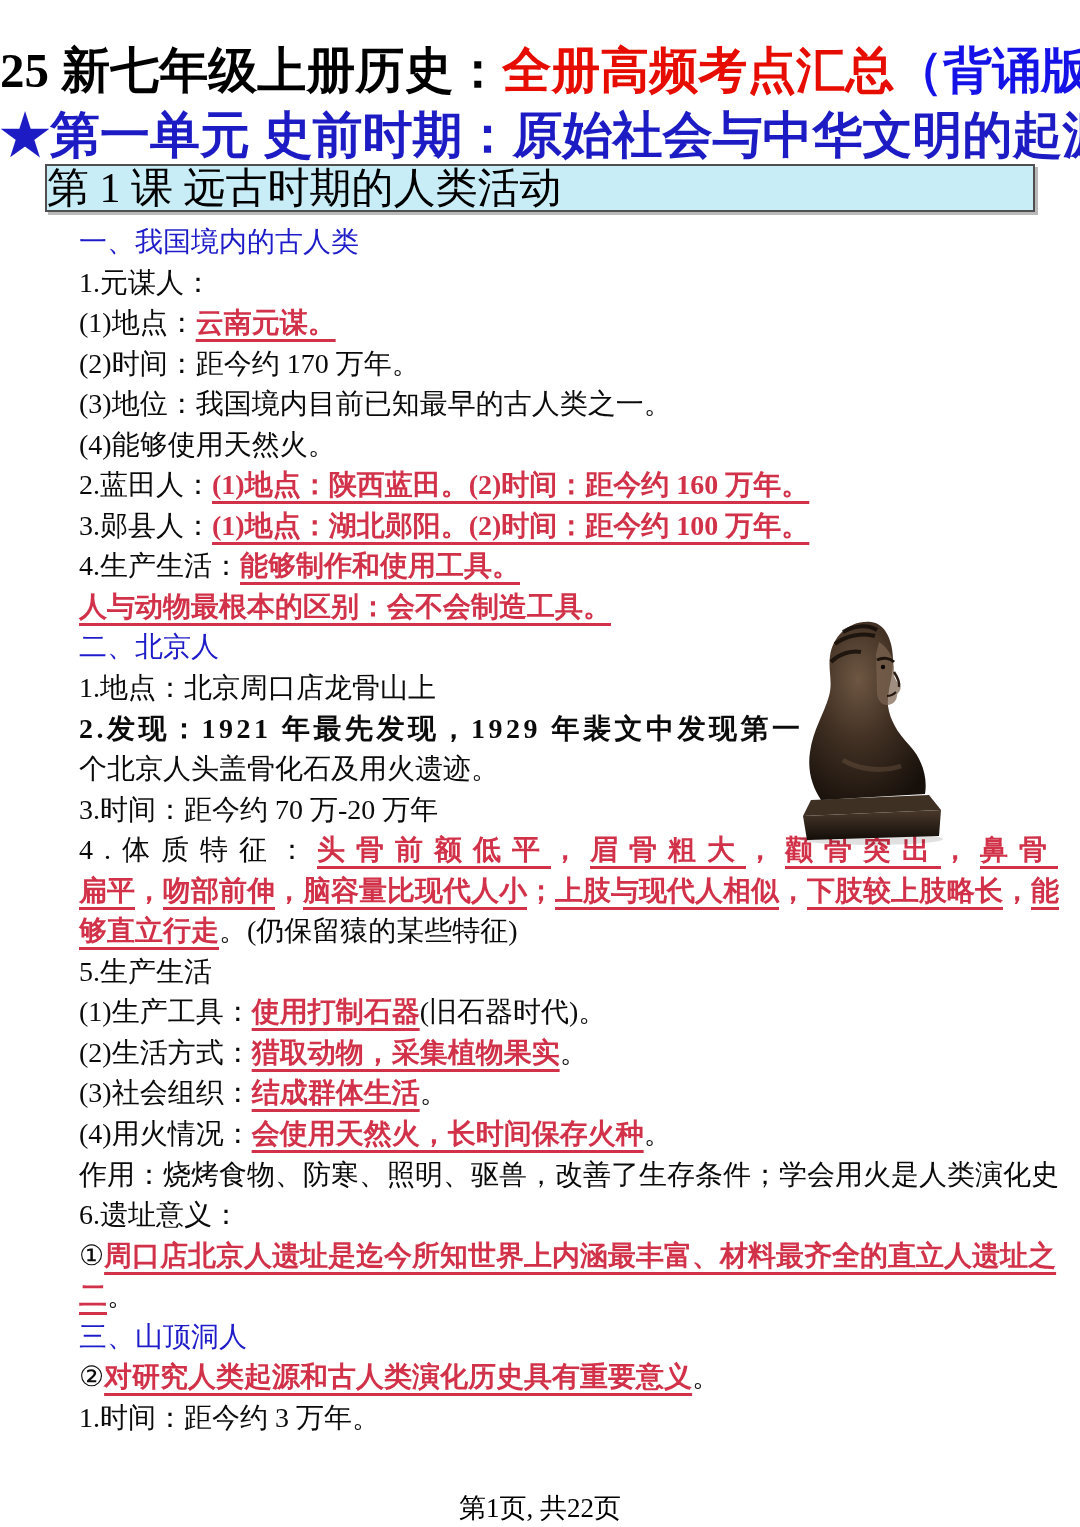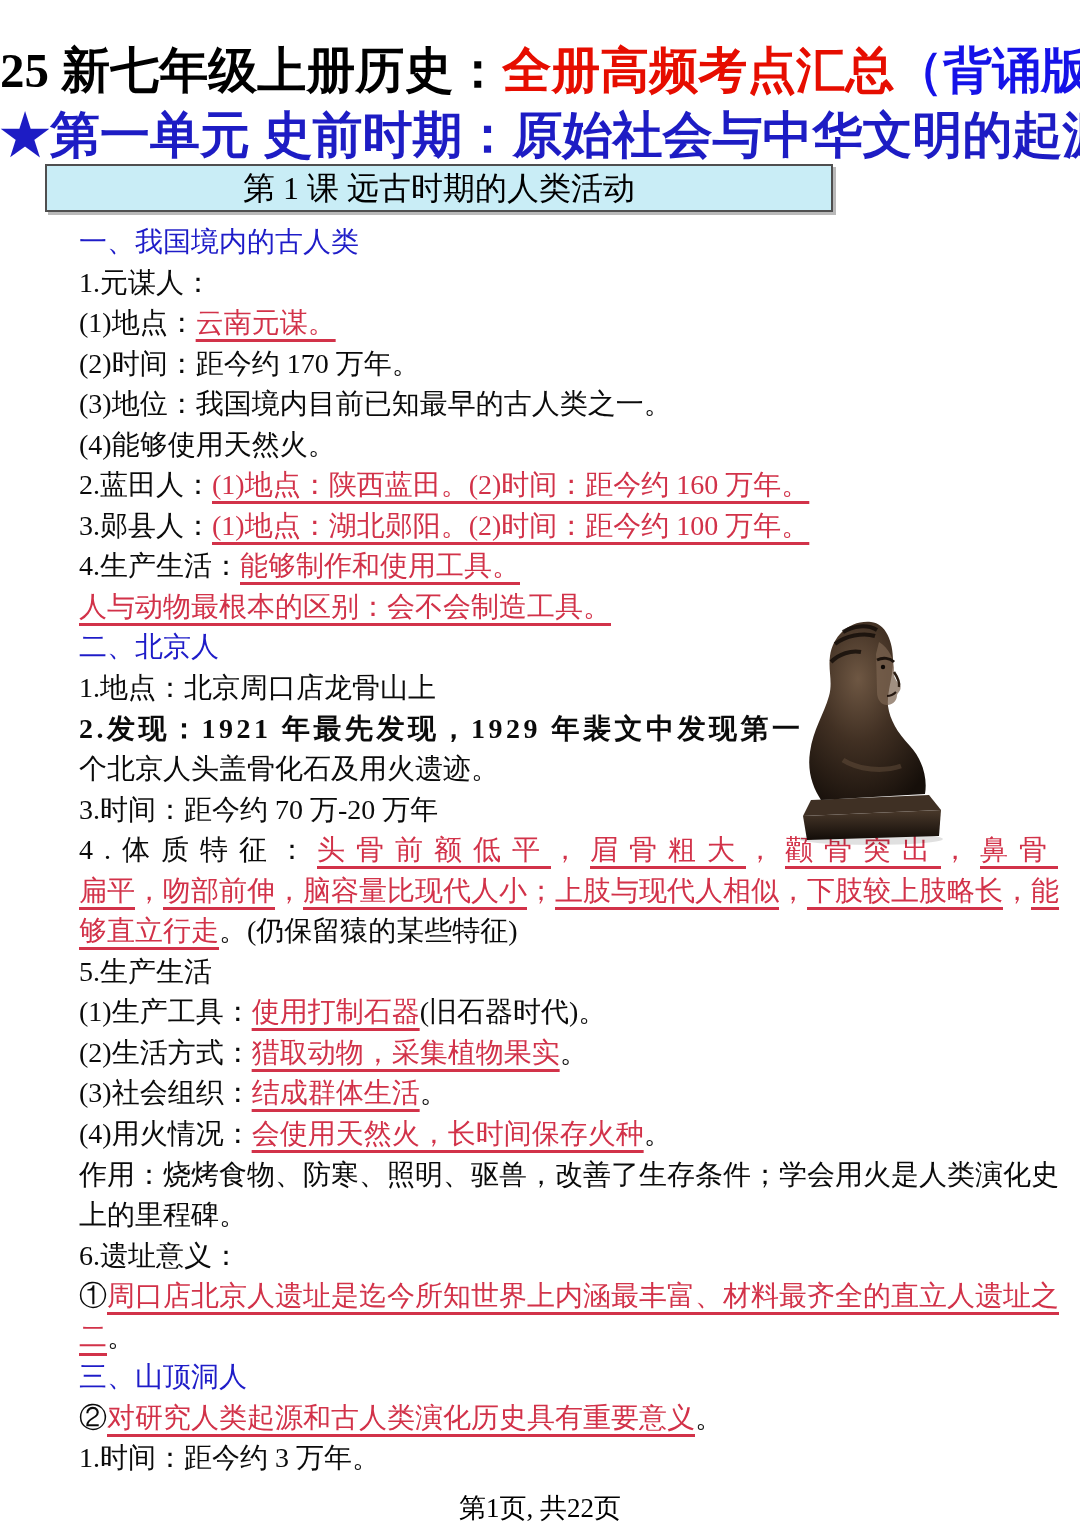--- a/index.html
+++ b/index.html
@@ -17,40 +17,39 @@
   }
   .t-black{color:#000000;}
   .t-red{color:var(--title-red);}
   .t-blue{color:var(--title-blue);}
   .subtitle{
     position:absolute;top:102px;left:0;width:100%;
     text-align:center;font-size:50px;font-weight:bold;
     color:var(--title-blue2);white-space:nowrap;
   }
   .lesson-box{
-    position:absolute;top:164px;left:45px;width:788px;height:48px;
+    position:absolute;top:164px;left:45px;width:990px;height:48px;
     box-sizing:border-box;
     background:var(--lesson-bg);
     border:2px solid #4f4f4f;
     box-shadow:3px 3px 0 #b9b9b9;
-    text-align:center;
-    font-size:32px;line-height:44px;color:#000;
+    font-size:42px;line-height:44px;color:#000;
   }
   .body{
     position:absolute;top:222px;left:47px;width:995px;
   }
   .line{
     height:40.55px;line-height:40.55px;
     font-size:28px;white-space:nowrap;color:#0b0b0b;margin-left:32px;
   }
   
   .line:nth-child(13){letter-spacing:3.5px;font-weight:bold;}
   .line:nth-child(16){letter-spacing:11px;}
   .seg.black{color:#0b0b0b;}
-  .seg.red{color:var(--text-red);}
+  .seg.red{color:var(--text-red);font-weight:bold;}
   .seg.blue{color:var(--text-blue);}
   .seg.u{
     text-decoration:underline;
     text-underline-offset:7px;
     text-decoration-thickness:2.5px;
   }
   .bust{
     position:absolute;left:783px;top:610px;width:172px;height:236px;
   }
   .bust svg{display:block;width:100%;height:100%;}
@@ -92,21 +91,20 @@
       <div class="line"><span class="seg black">3.时间：距今约 70 万-20 万年</span></div>
       <div class="line"><span class="seg black">4.体质特征：</span><span class="seg red u">头骨前额低平</span><span class="seg red">，</span><span class="seg red u">眉骨粗大</span><span class="seg red">，</span><span class="seg red u">颧骨突出</span><span class="seg red">，</span><span class="seg red u">鼻骨</span></div>
       <div class="line"><span class="seg red u">扁平</span><span class="seg red">，</span><span class="seg red u">吻部前伸</span><span class="seg red">，</span><span class="seg red u">脑容量比现代人小</span><span class="seg red">；</span><span class="seg red u">上肢与现代人相似</span><span class="seg red">，</span><span class="seg red u">下肢较上肢略长</span><span class="seg red">，</span><span class="seg red u">能</span></div>
       <div class="line"><span class="seg red u">够直立行走</span><span class="seg black">。(仍保留猿的某些特征)</span></div>
       <div class="line"><span class="seg black">5.生产生活</span></div>
       <div class="line"><span class="seg black">(1)生产工具：</span><span class="seg red u">使用打制石器</span><span class="seg black">(旧石器时代)。</span></div>
       <div class="line"><span class="seg black">(2)生活方式：</span><span class="seg red u">猎取动物，采集植物果实</span><span class="seg black">。</span></div>
       <div class="line"><span class="seg black">(3)社会组织：</span><span class="seg red u">结成群体生活</span><span class="seg black">。</span></div>
       <div class="line"><span class="seg black">(4)用火情况：</span><span class="seg red u">会使用天然火，长时间保存火种</span><span class="seg black">。</span></div>
       <div class="line"><span class="seg black">作用：烧烤食物、防寒、照明、驱兽，改善了生存条件；学会用火是人类演化史</span></div>
-      <div class="line"><span class="seg black">上的里程碑。</span></div>
       <div class="line"><span class="seg black">6.遗址意义：</span></div>
       <div class="line"><span class="seg black">①</span><span class="seg red u">周口店北京人遗址是迄今所知世界上内涵最丰富、材料最齐全的直立人遗址之</span></div>
       <div class="line"><span class="seg red u">二</span><span class="seg black">。</span></div>
       <div class="line"><span class="seg blue">三、山顶洞人</span></div>
       <div class="line"><span class="seg black">②</span><span class="seg red u">对研究人类起源和古人类演化历史具有重要意义</span><span class="seg black">。</span></div>
       <div class="line"><span class="seg black">1.时间：距今约 3 万年。</span></div>
     </div>
 
   <div class="bust">
     <svg viewBox="0 0 172 236" xmlns="http://www.w3.org/2000/svg">

